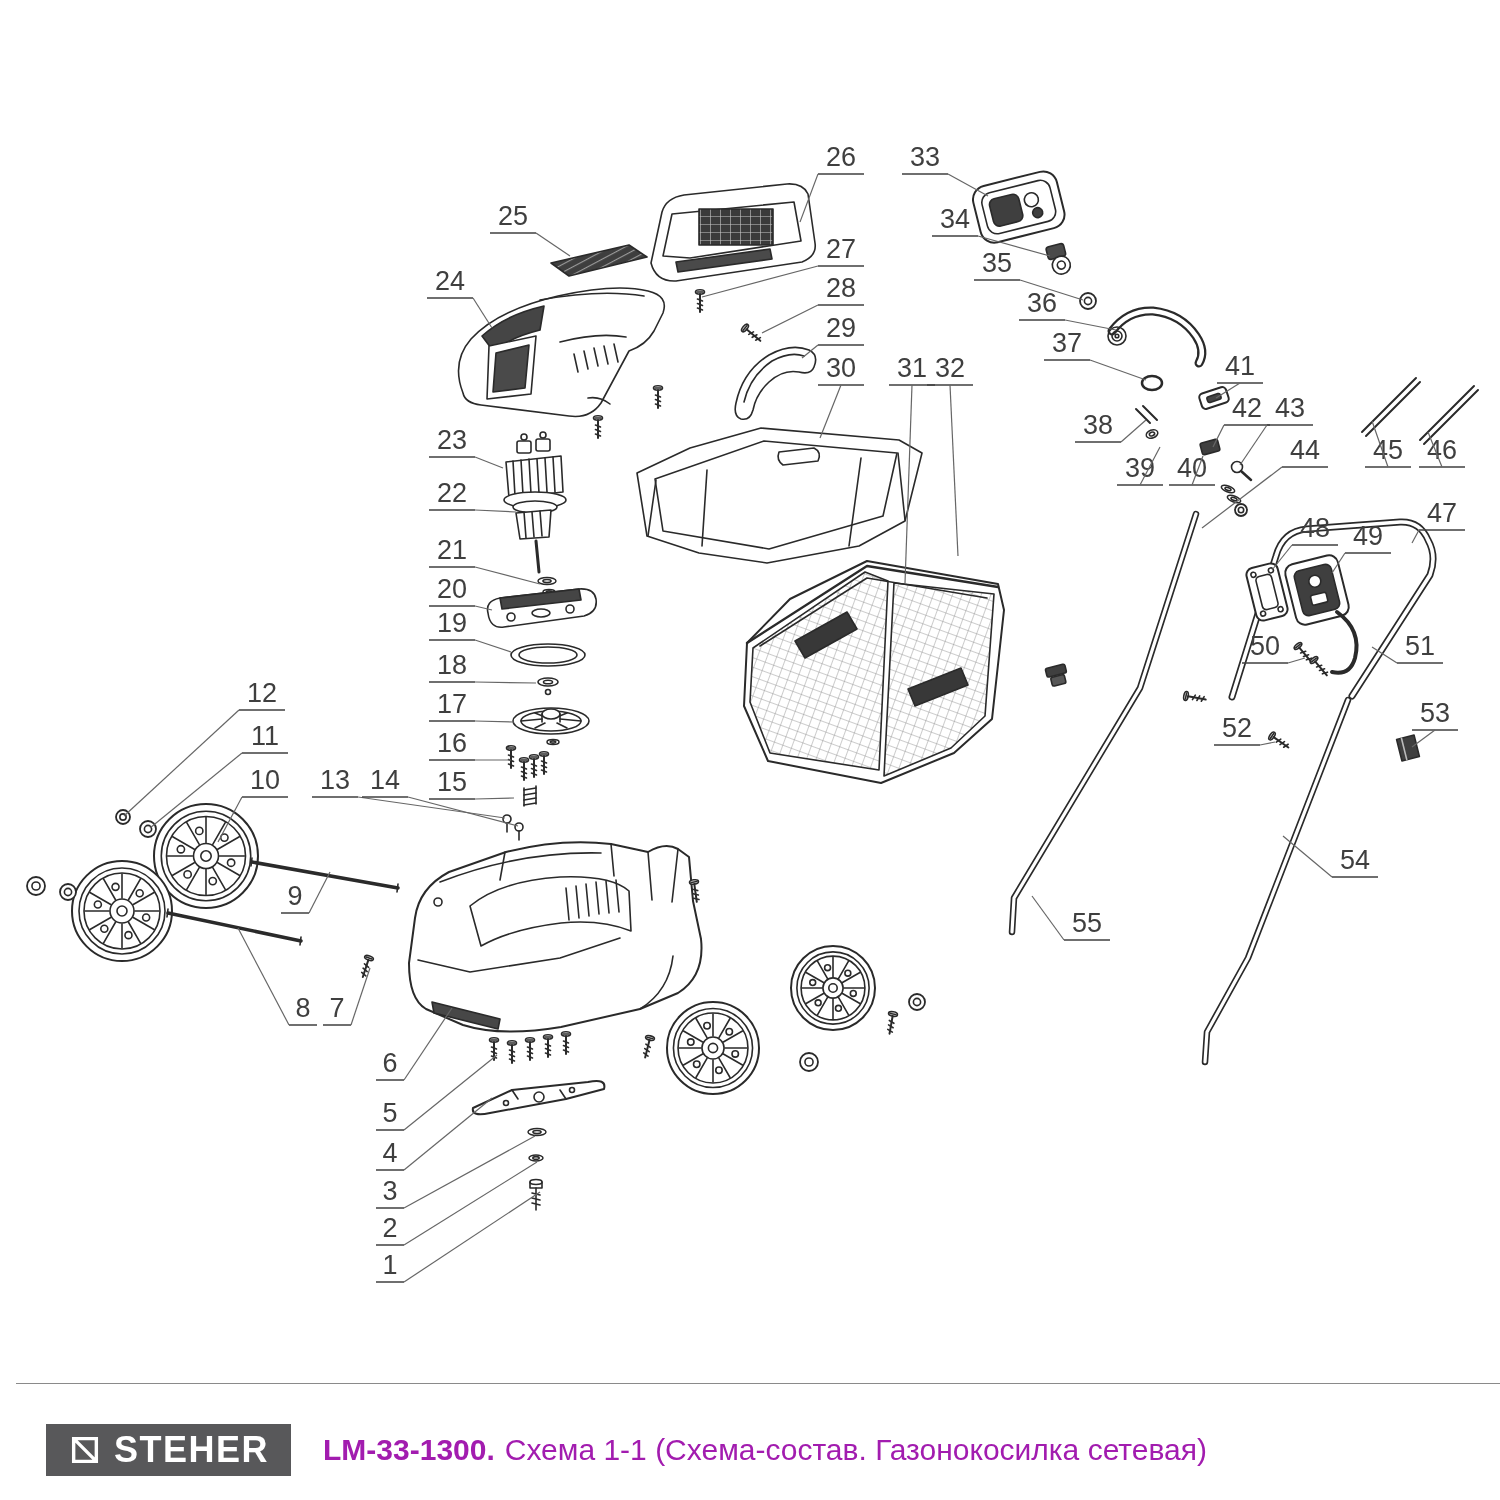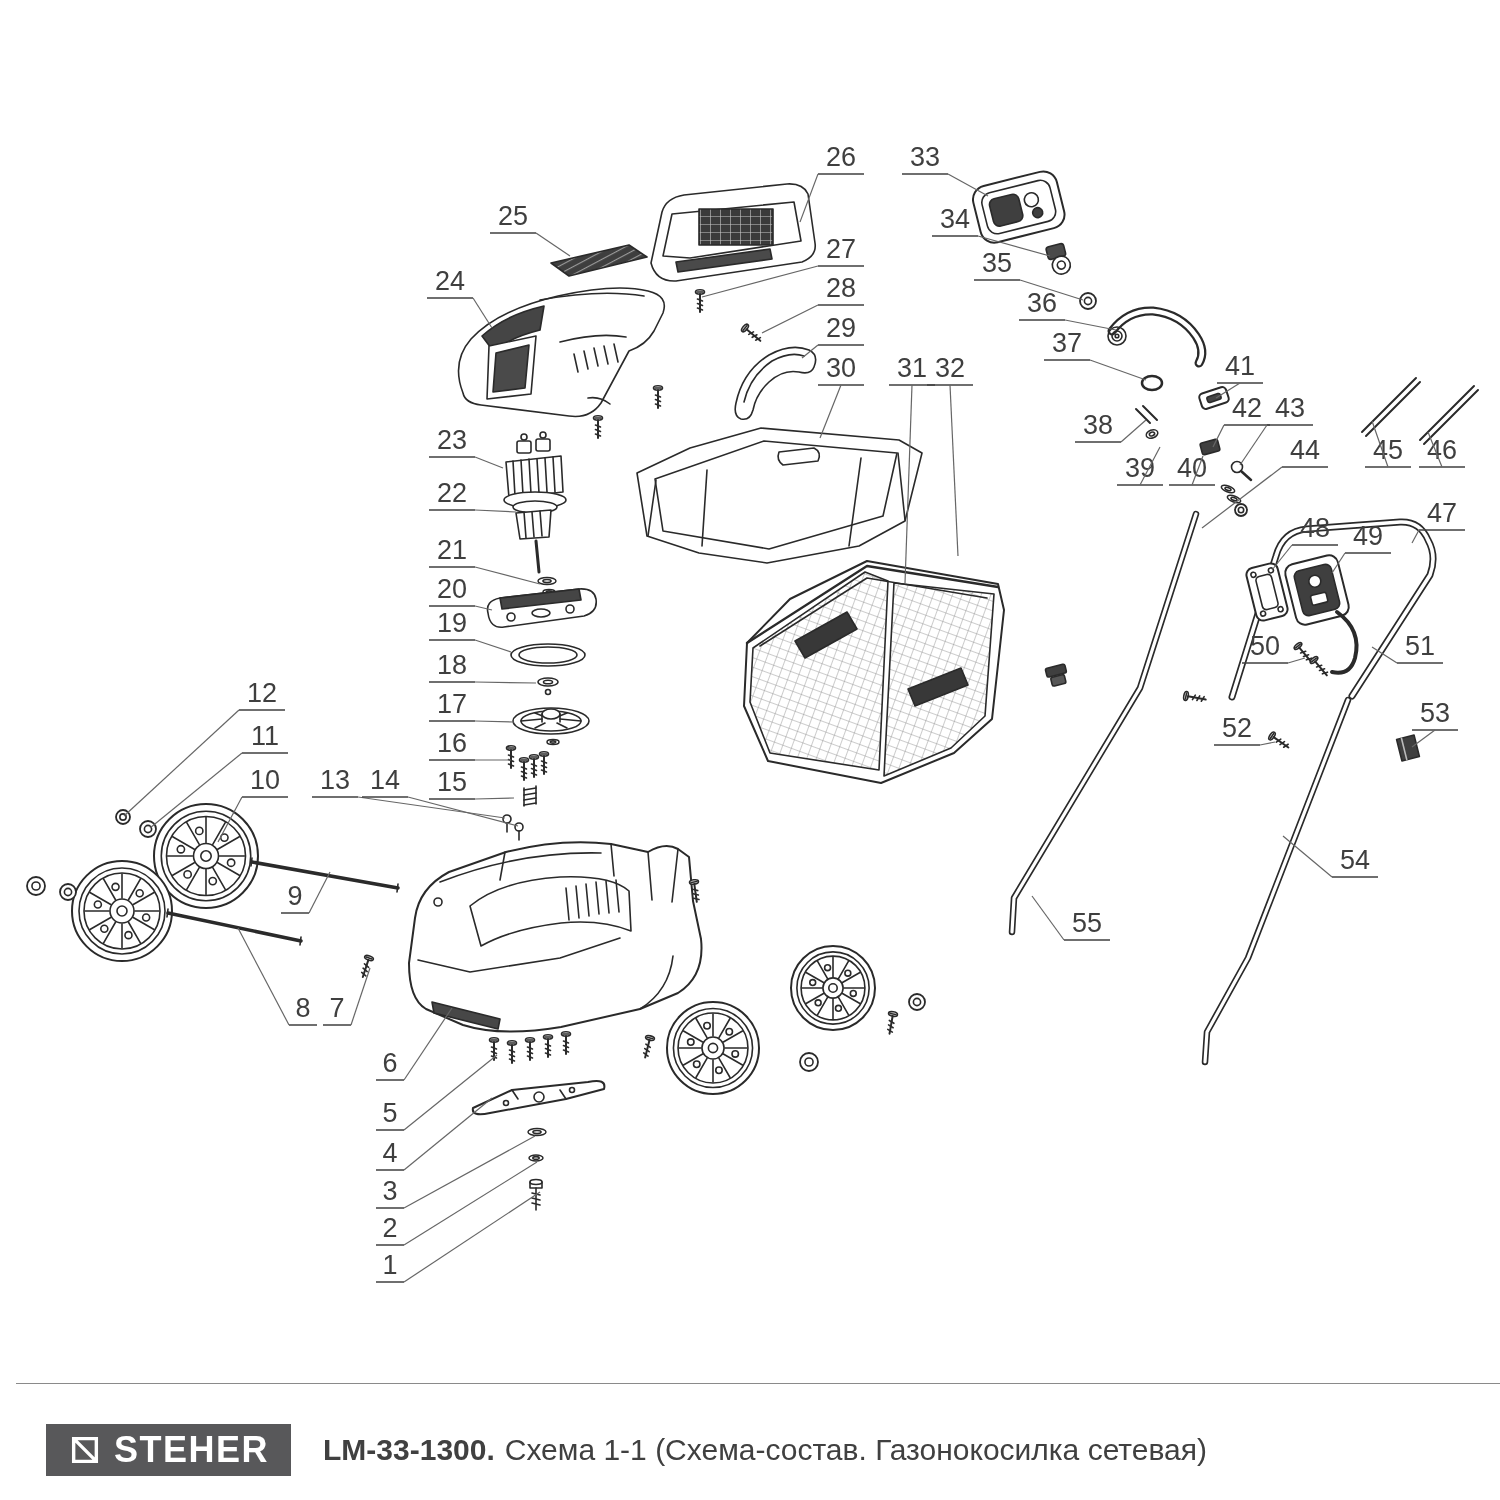--- a/index.html
+++ b/index.html
@@ -6,21 +6,21 @@
   .stage{position:relative;width:1500px;height:1500px;background:#fff;overflow:hidden;
          font-family:"Liberation Sans", sans-serif;}
   .stage > svg{position:absolute;left:0;top:0;}
   .footer{position:absolute;left:16px;top:1383px;width:100%;}
   .footer-rule{height:0;border-top:1.5px solid var(--divider,#8a8a8a);}
   .footer-row{display:flex;align-items:center;gap:32px;padding:40px 0 0 30px;}
   .brand-badge{display:flex;align-items:center;gap:12px;background:var(--logo-bg,#58585a);
                color:var(--logo-fg,#fff);padding:8px 22px;}
   .brand-icon{width:34px;height:34px;display:block;}
   .brand-text{font-size:36px;font-weight:bold;letter-spacing:1.5px;line-height:1;}
-  .footer-title{font-size:30px;color:#404040;white-space:nowrap;}
+  .footer-title{font-size:30px;color:#a21caf;white-space:nowrap;}
   .model{font-weight:bold;margin-right:10px;}
 </style>
 </head>
 <body>
 
 <div class="stage">
 
 <svg width="1500" height="1500" viewBox="0 0 1500 1500">
   <defs>
     <pattern id="mesh" width="9" height="9" patternUnits="userSpaceOnUse" patternTransform="rotate(20)">

